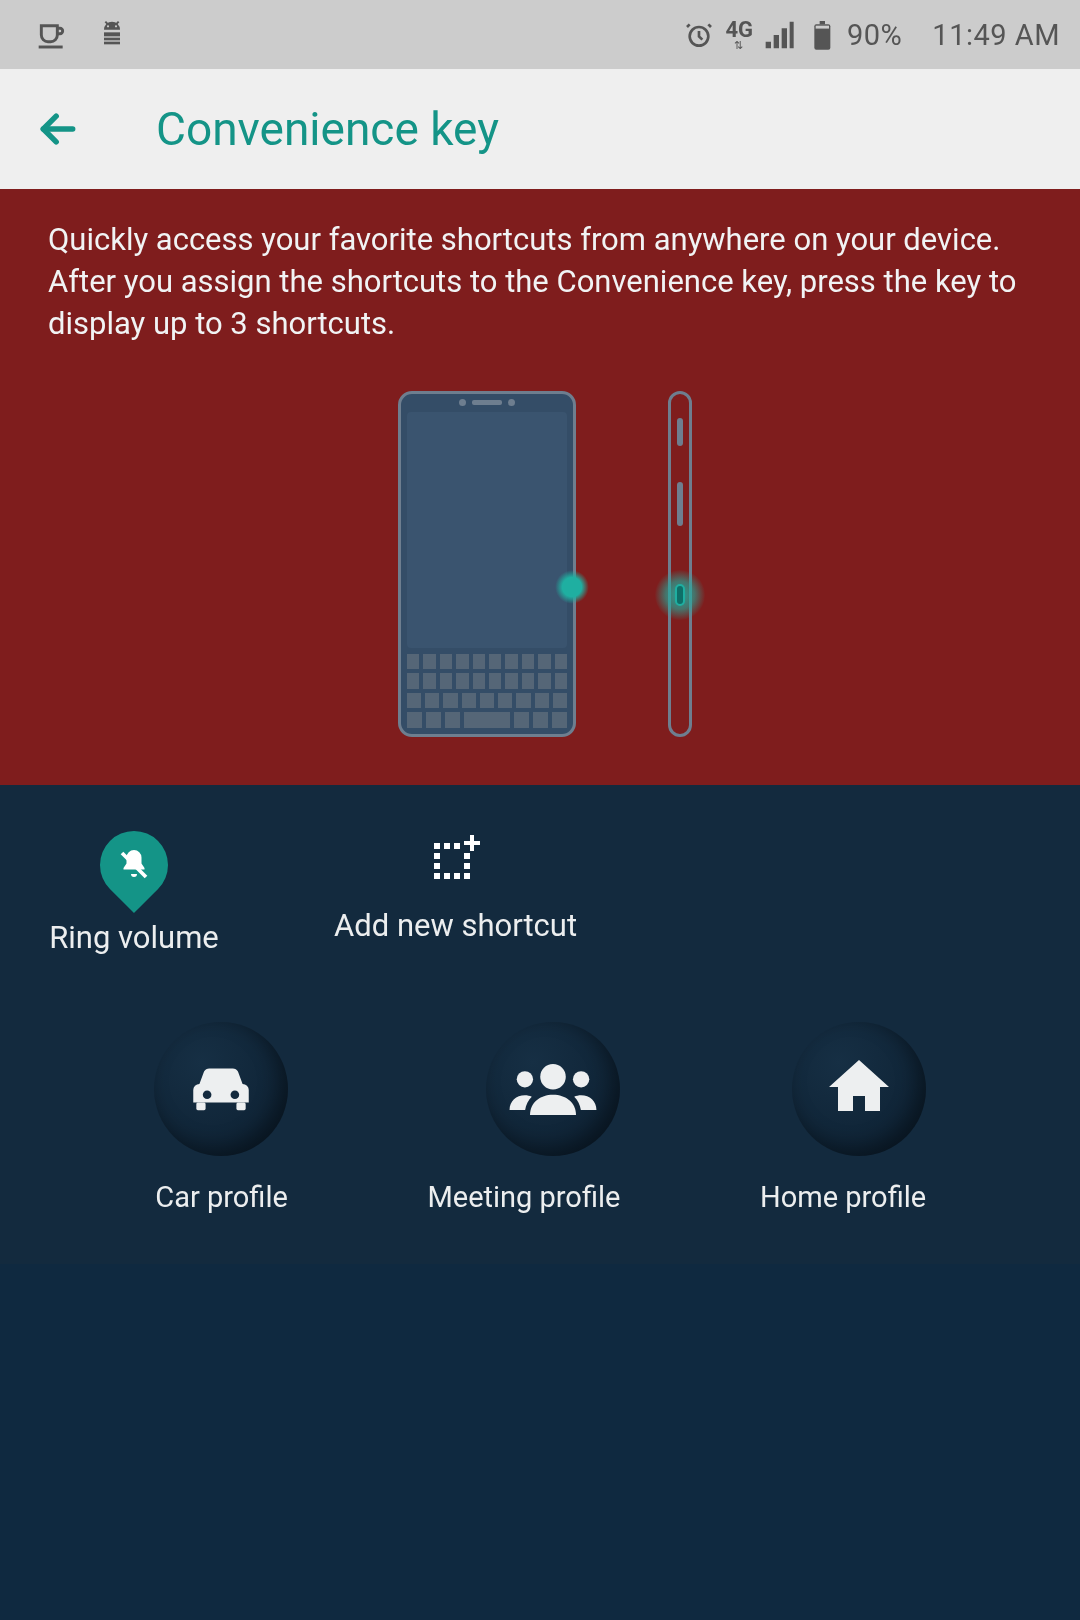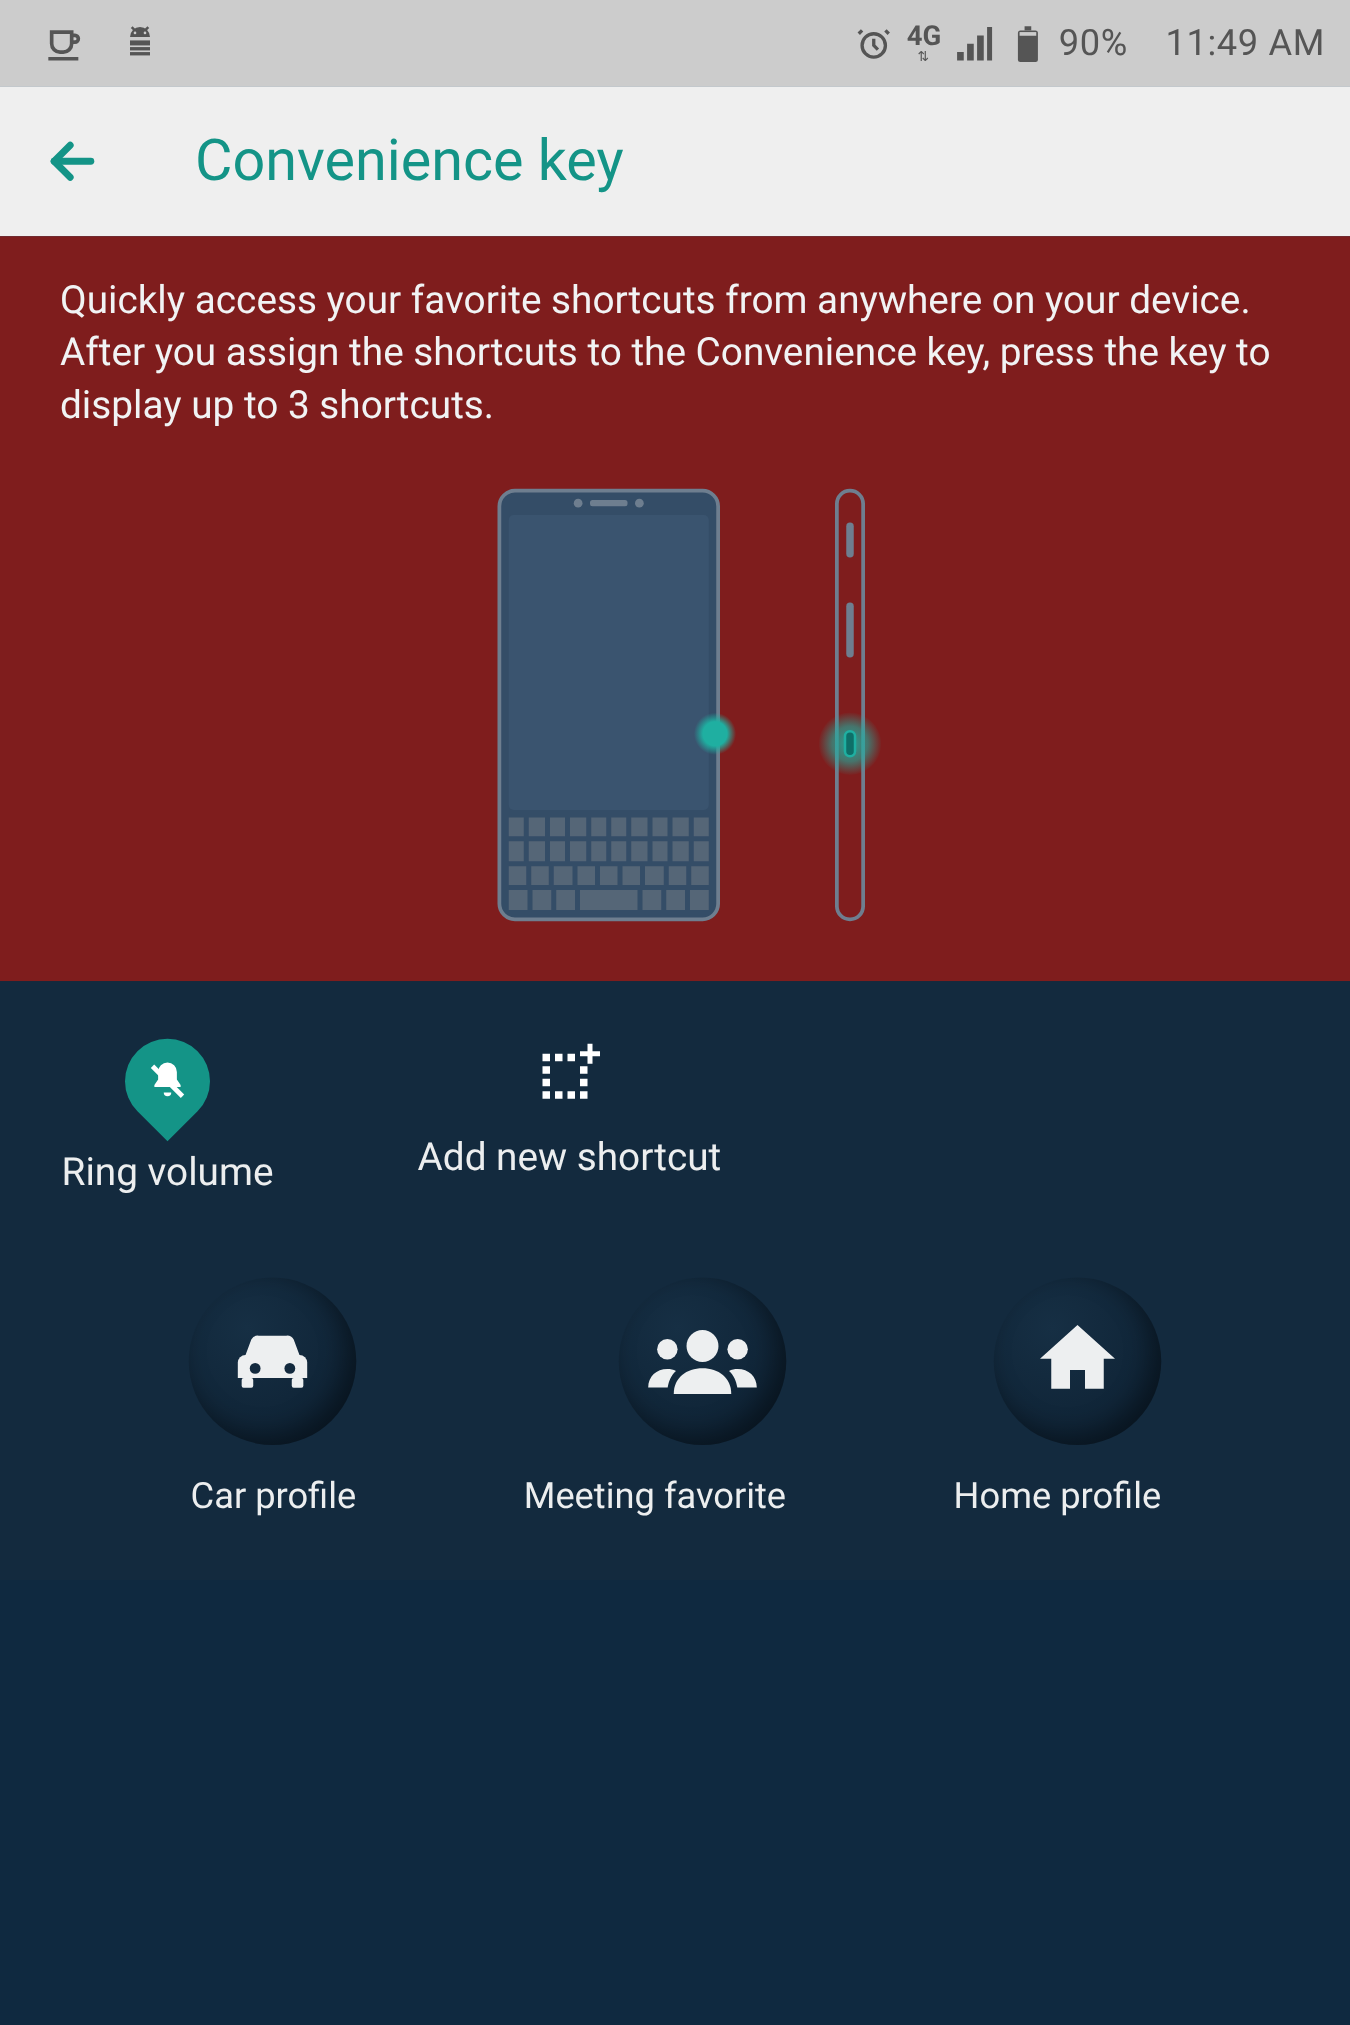--- a/index.html
+++ b/index.html
@@ -353,21 +353,21 @@
           <svg width="92" height="74" viewBox="0 0 36 24" fill="#EDEFF0">
             <circle cx="18" cy="8" r="5"></circle>
               <path d="M9 23c0-5 4-8 9-8s9 3 9 8H9z"></path>
             <circle cx="7" cy="9" r="3.2"></circle>
               <path d="M1 21c0-3.5 2.6-5.8 6-5.8 1 0 1.9.2 2.7.6C8.3 17 7.4 19 7.1 21H1z"></path>
             <circle cx="29" cy="9" r="3.2"></circle>
               <path d="M35 21c0-3.5-2.6-5.8-6-5.8-1 0-1.9.2-2.7.6 1.4 1.2 2.3 3.2 2.6 5.2H35z"></path>
           </svg>
         </span>
       </div>
-      <span class="label">Meeting favorite</span>
+      <span class="label">Meeting profile</span>
     </div>
 
     <div class="profile-item">
       <div class="profile-circle">
         <span>
           <svg width="72" height="72" viewBox="0 0 24 24" fill="#EDEFF0">
               <path d="M12 3 2 12h3v8h5v-5h4v5h5v-8h3L12 3z"></path>
             </svg>
         </span>
       </div>

